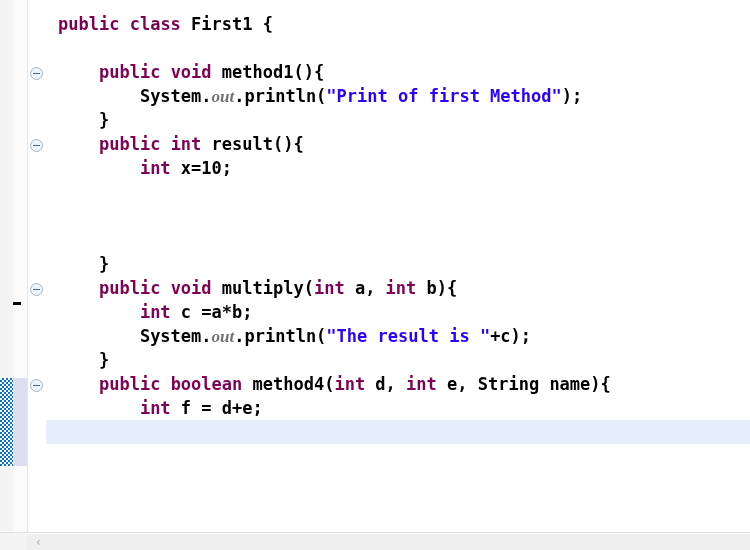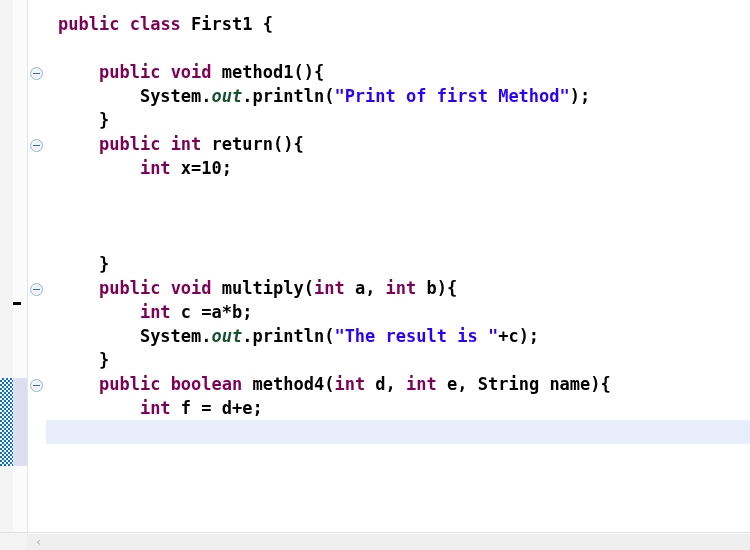--- a/index.html
+++ b/index.html
@@ -114,21 +114,21 @@
   .hl-band {
     position: absolute;
     left: 46px;
     width: 704px;
     background: #e6eefb;
   }
 
   
   .kw   { color: #7f0055; }                 
   .str  { color: #2a00ff; }                 
-  .fld  { color: #14532d; font-style: italic; }  
+  .fld  { color: #737373; font-style: italic; font-family: Liberation Serif, serif; }  
   .pln  { color: #000000; }
 
   
   .caret {
     display: inline-block;
     width: 0;
     border-left: 1px solid #000000;
     height: 16px;
     vertical-align: -3px;
     margin: 0 -1px 0 0;
@@ -186,21 +186,21 @@
       <div class="fold-widget" style="left: 30px; top: 379px;"></div>
       <div class="fold-dash" style="left: 13px; top: 302px;"></div>
     </div>
 
   <div id="code">
       <div class="line" style="top: 12px;"><span class="kw">public</span><span class="pln"> </span><span class="kw">class</span><span class="pln"> First1 {</span></div>
       <div class="line" style="top: 36px;"></div>
       <div class="line" style="top: 60px;">    <span class="kw">public</span><span class="pln"> </span><span class="kw">void</span><span class="pln"> method1(){</span></div>
       <div class="line" style="top: 84px;">        <span class="pln">System.</span><span class="fld">out</span><span class="pln">.println(</span><span class="str">"Print of first Method"</span><span class="pln">);</span></div>
       <div class="line" style="top: 108px;">    <span class="pln">}</span></div>
-      <div class="line" style="top: 132px;">    <span class="kw">public</span><span class="pln"> </span><span class="kw">int</span><span class="pln"> return(){</span></div>
+      <div class="line" style="top: 132px;">    <span class="kw">public</span><span class="pln"> </span><span class="kw">int</span><span class="pln"> result(){</span></div>
       <div class="line" style="top: 156px;">        <span class="kw">int</span><span class="pln"> x=10;</span></div>
       <div class="line" style="top: 252px;">    <span class="pln">}</span></div>
       <div class="line" style="top: 276px;">    <span class="kw">public</span><span class="pln"> </span><span class="kw">void</span><span class="pln"> multiply(</span><span class="kw">int</span><span class="pln"> a, </span><span class="kw">int</span><span class="pln"> b){</span></div>
       <div class="line" style="top: 300px;">        <span class="kw">int</span><span class="pln"> c =a*b;</span></div>
       <div class="line" style="top: 324px;">        <span class="pln">System.</span><span class="fld">out</span><span class="pln">.println(</span><span class="str">"The result is "</span><span class="pln">+c);</span></div>
       <div class="line" style="top: 348px;">    <span class="pln">}</span></div>
       <div class="line" style="top: 372px;">    <span class="kw">public</span><span class="pln"> </span><span class="kw">boolean</span><span class="pln"> method4(</span><span class="kw">int</span><span class="pln"> d, </span><span class="kw">int</span><span class="pln"> e, String name){</span></div>
       <div class="line" style="top: 396px;">        <span class="kw">int</span><span class="pln"> f = d+e;</span></div>
       <div class="line highlight" style="top: 420px;">        <span class="pln">System.</span><span class="fld">out</span><span class="pln">.println(</span><span class="str">"Output "</span><span class="pln">+f </span><span class="caret"></span><span class="pln">+name);</span></div>
       <div class="line" style="top: 468px;">    <span class="pln">}</span></div>

